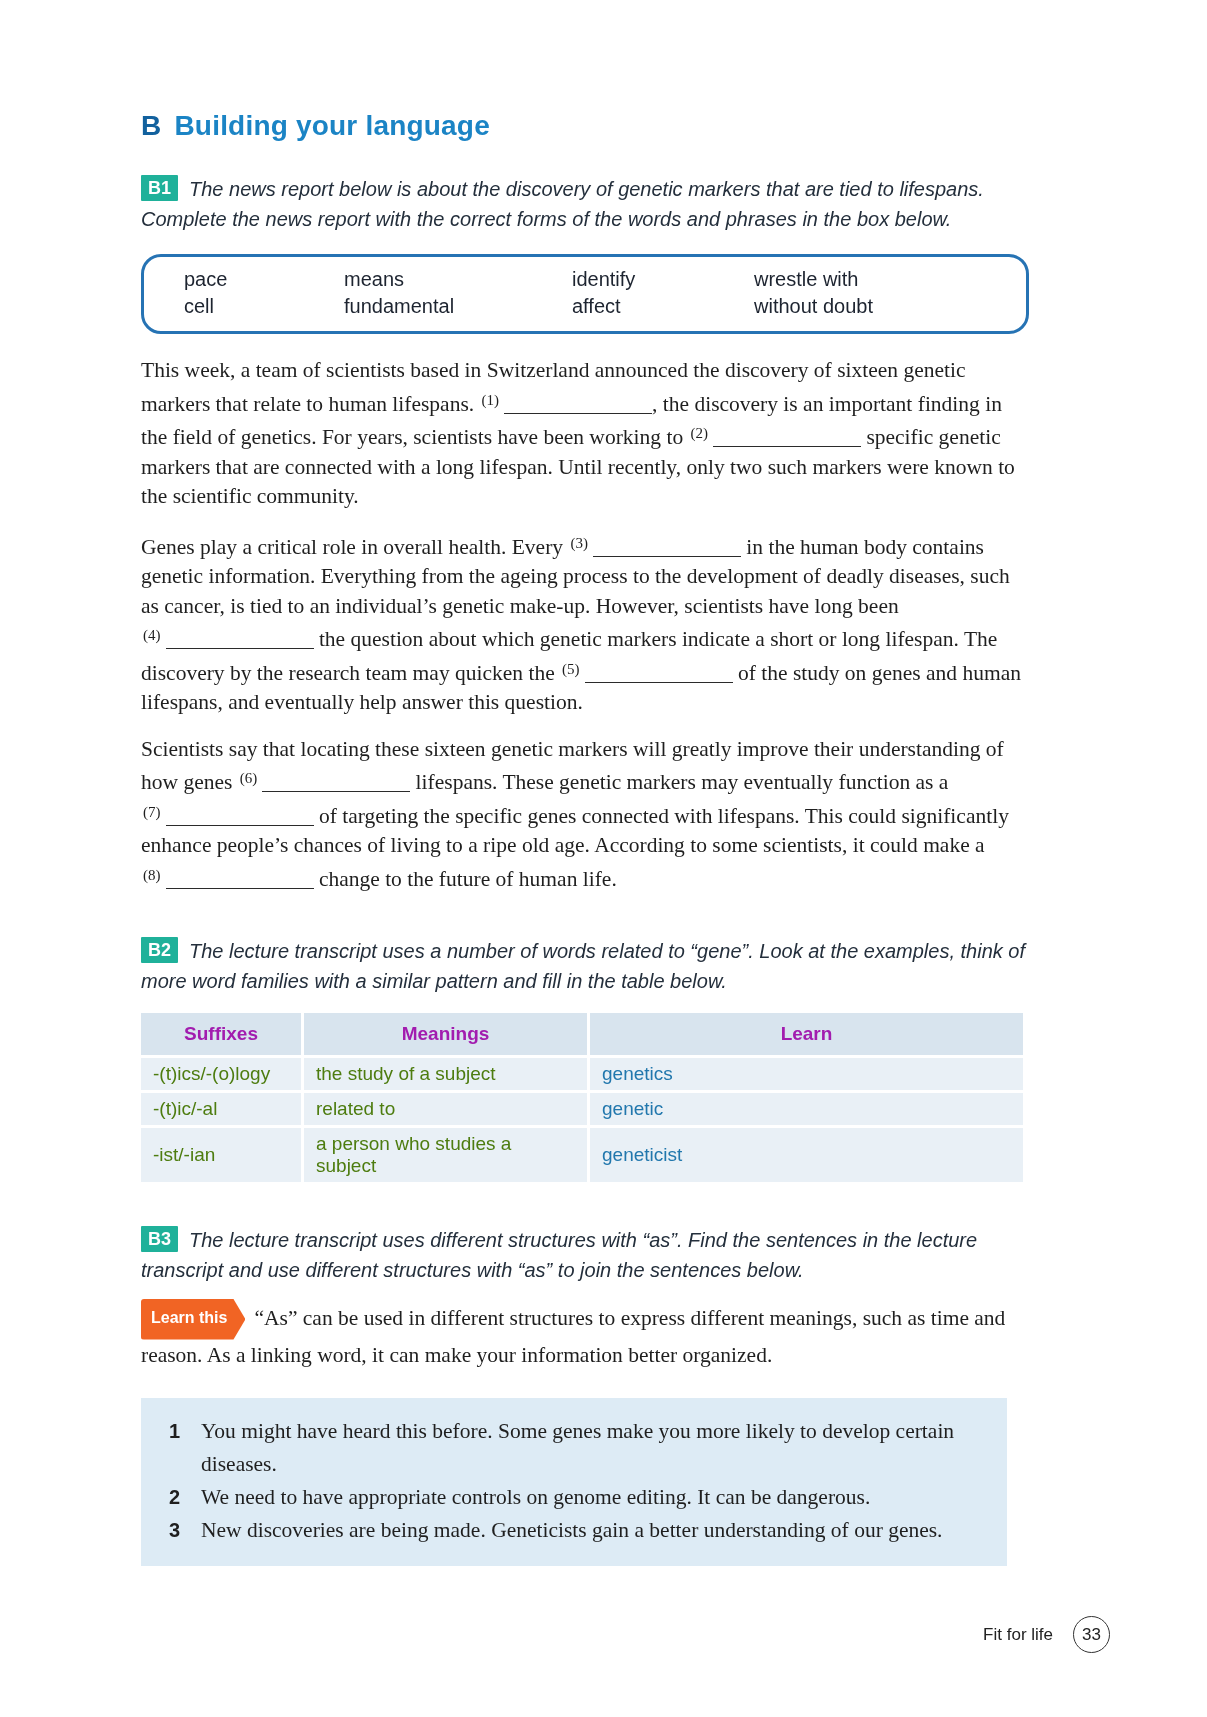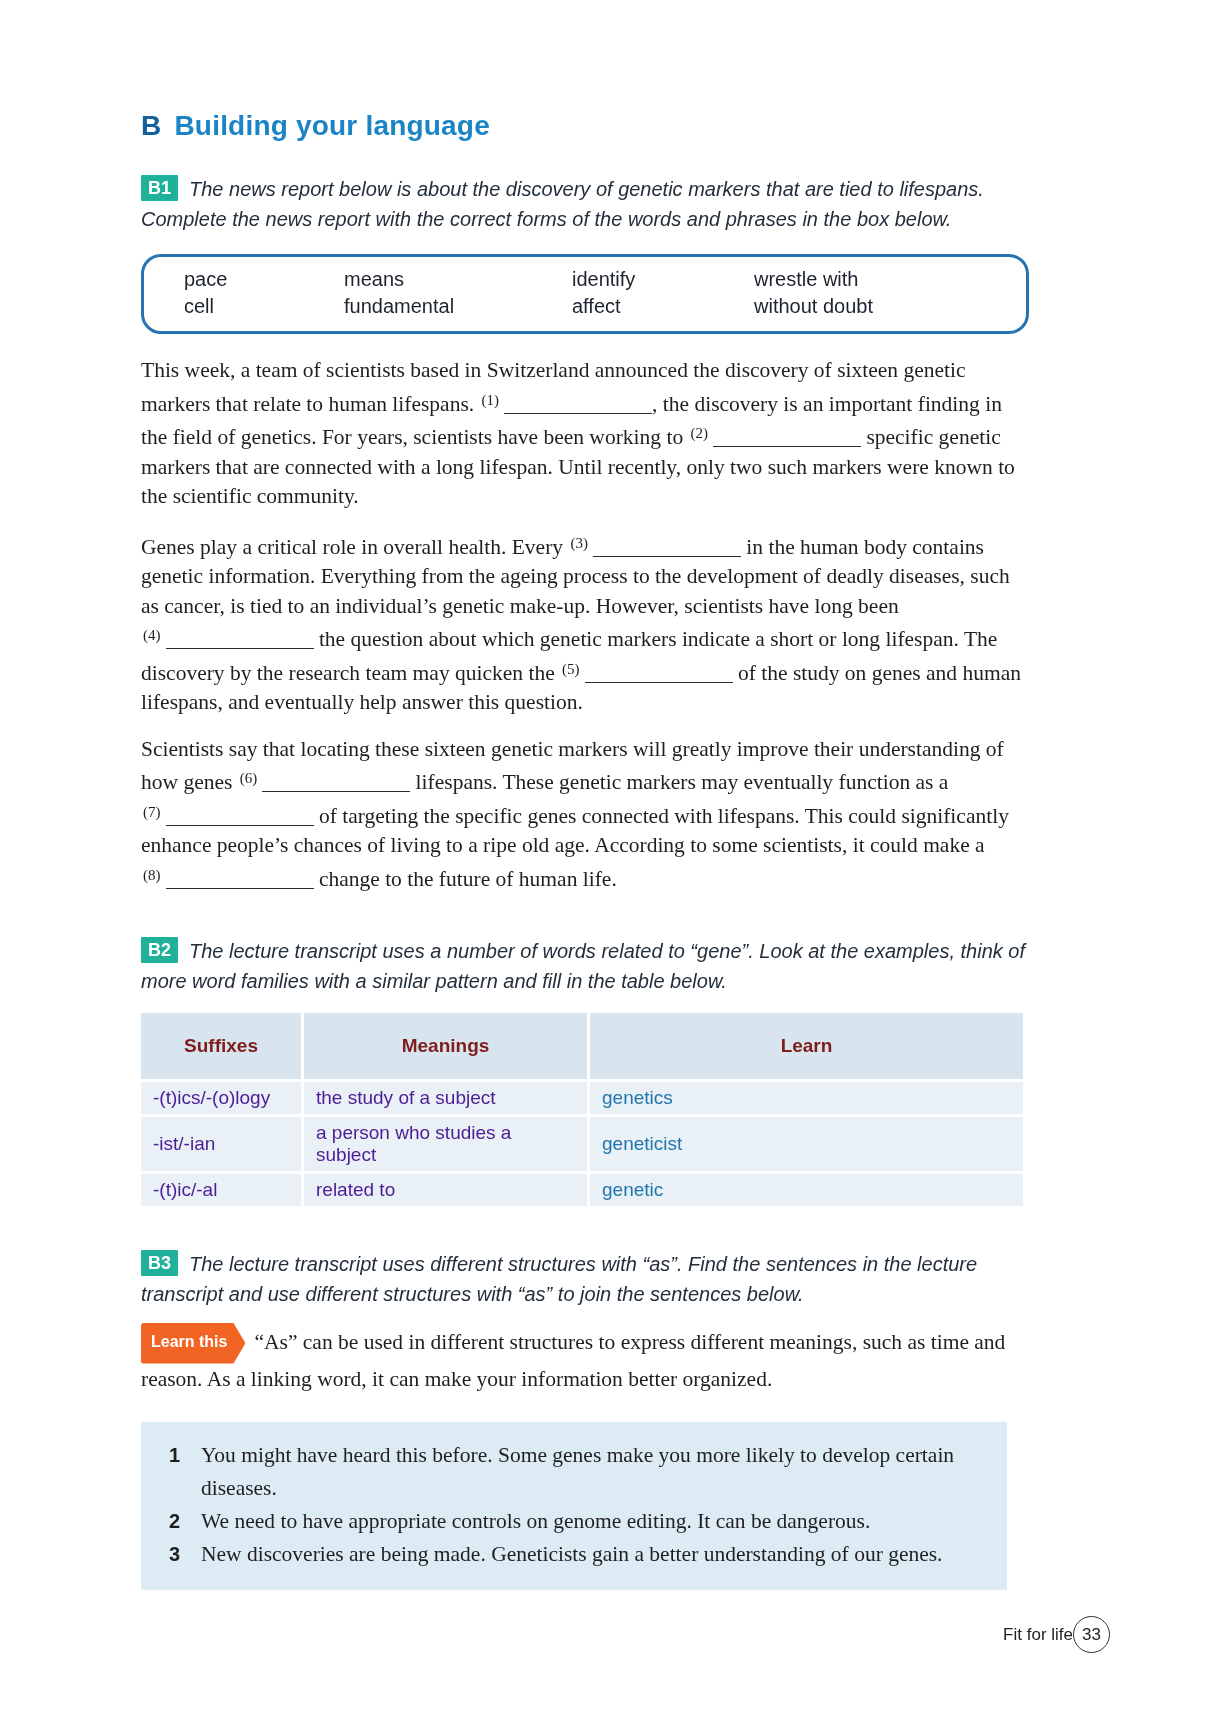--- a/index.html
+++ b/index.html
@@ -58,24 +58,24 @@
   }
 
   .news-report { margin-bottom:42px; }
 
   table.word-table {
     width:888px; border-collapse:separate; border-spacing:3px;
     font-family:"Liberation Sans", sans-serif; font-size:19px;
     margin:6px 0 40px -3px;
   }
   table.word-table th {
-    background:var(--table-header-bg); color:#7f1d1d; font-weight:bold;
-    padding:22px 8px; text-align:center;
-  }
-  table.word-table td { background:var(--table-row-bg); padding:5px 12px; color:#4c1d95; }
+    background:var(--table-header-bg); color:#a21caf; font-weight:bold;
+    padding:10px 8px; text-align:center;
+  }
+  table.word-table td { background:var(--table-row-bg); padding:5px 12px; color:#4d7c0f; }
   table.word-table td.answer { color:var(--answer-blue); }
   .col-suffix { width:160px; } .col-meaning { width:283px; } .col-words { width:auto; }
 
   .learn-para { font-size:21.5px; line-height:30.5px; margin:0 0 28px 0; }
   .learn-badge {
     display:inline-block; font-family:"Liberation Sans", sans-serif;
     font-weight:bold; font-size:16px; color:#fff; background:var(--learn-this-orange);
     padding:4px 18px 6px 10px; margin-right:9px; vertical-align:2px;
     border-radius:3px;
     clip-path: polygon(0 0, calc(100% - 12px) 0, 100% 50%, calc(100% - 12px) 100%, 0 100%);
@@ -87,21 +87,21 @@
   }
   .ex-item { display:flex; font-size:21.5px; line-height:33px; }
   .ex-num {
     font-family:"Liberation Sans", sans-serif; font-weight:bold;
     width:32px; flex:none; font-size:20px;
   }
   .ex-text { flex:1; }
 
   .footer {
     position:absolute; top:1616px; right:97px;
-    display:flex; align-items:center; 
+    display:flex; align-items:center; gap:20px;
     font-family:"Liberation Sans", sans-serif; font-size:17px; color:#222;
   }
   .page-circle {
     width:37px; height:37px; border:1.7px solid #333; border-radius:50%;
     display:flex; align-items:center; justify-content:center; font-size:17px;
   }
 </style>
 </head>
 <body>
 
@@ -152,28 +152,28 @@
             <th>Learn</th>
           </tr>
         </thead>
       <tbody id="table-body">
           <tr>
             <td>-(t)ics/-(o)logy</td>
             <td>the study of a subject</td>
             <td class="answer">genetics</td>
           </tr>
           <tr>
+            <td>-(t)ic/-al</td>
+            <td>related to</td>
+            <td class="answer">genetic</td>
+          </tr>
+          <tr>
             <td>-ist/-ian</td>
             <td>a person who studies a subject</td>
             <td class="answer">geneticist</td>
-          </tr>
-          <tr>
-            <td>-(t)ic/-al</td>
-            <td>related to</td>
-            <td class="answer">genetic</td>
           </tr>
         </tbody>
     </table>
   </section>
 
   <section>
     <p class="instr-row">
       <span class="badge">B3</span><span>The lecture transcript uses different structures with “as”. Find the sentences in the lecture transcript and use different structures with “as” to join the sentences below.</span>
     </p>
 

